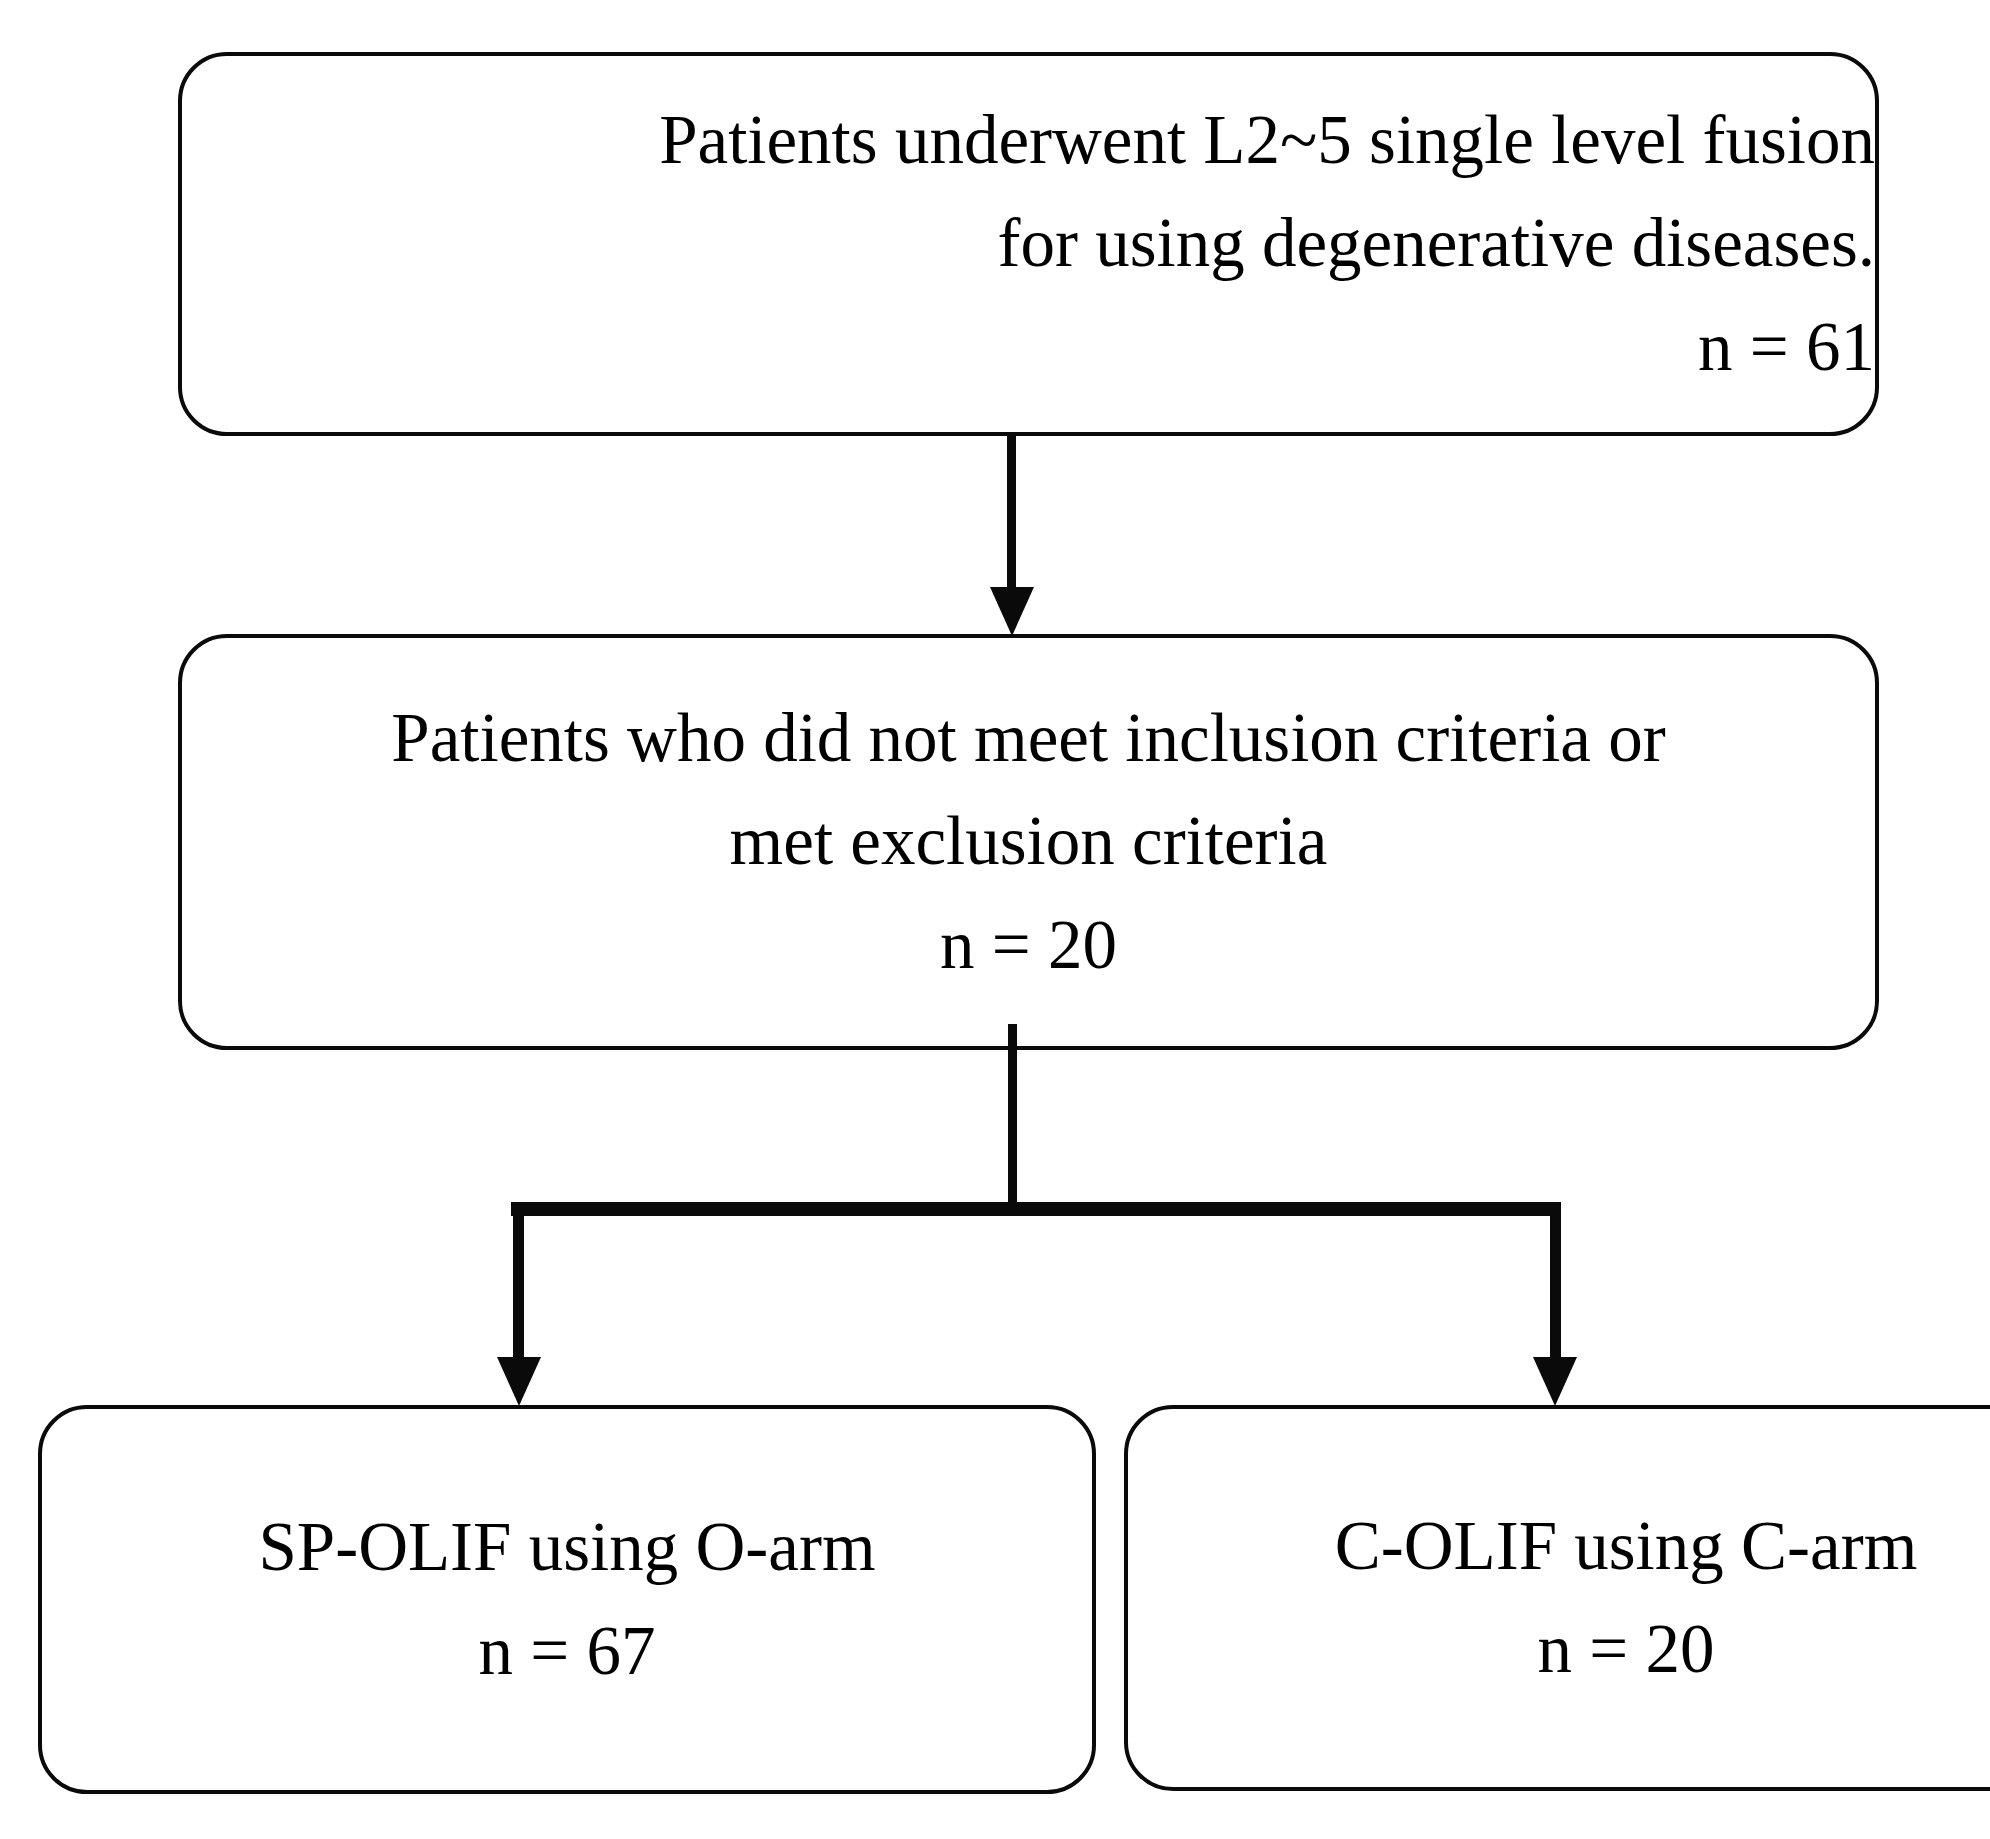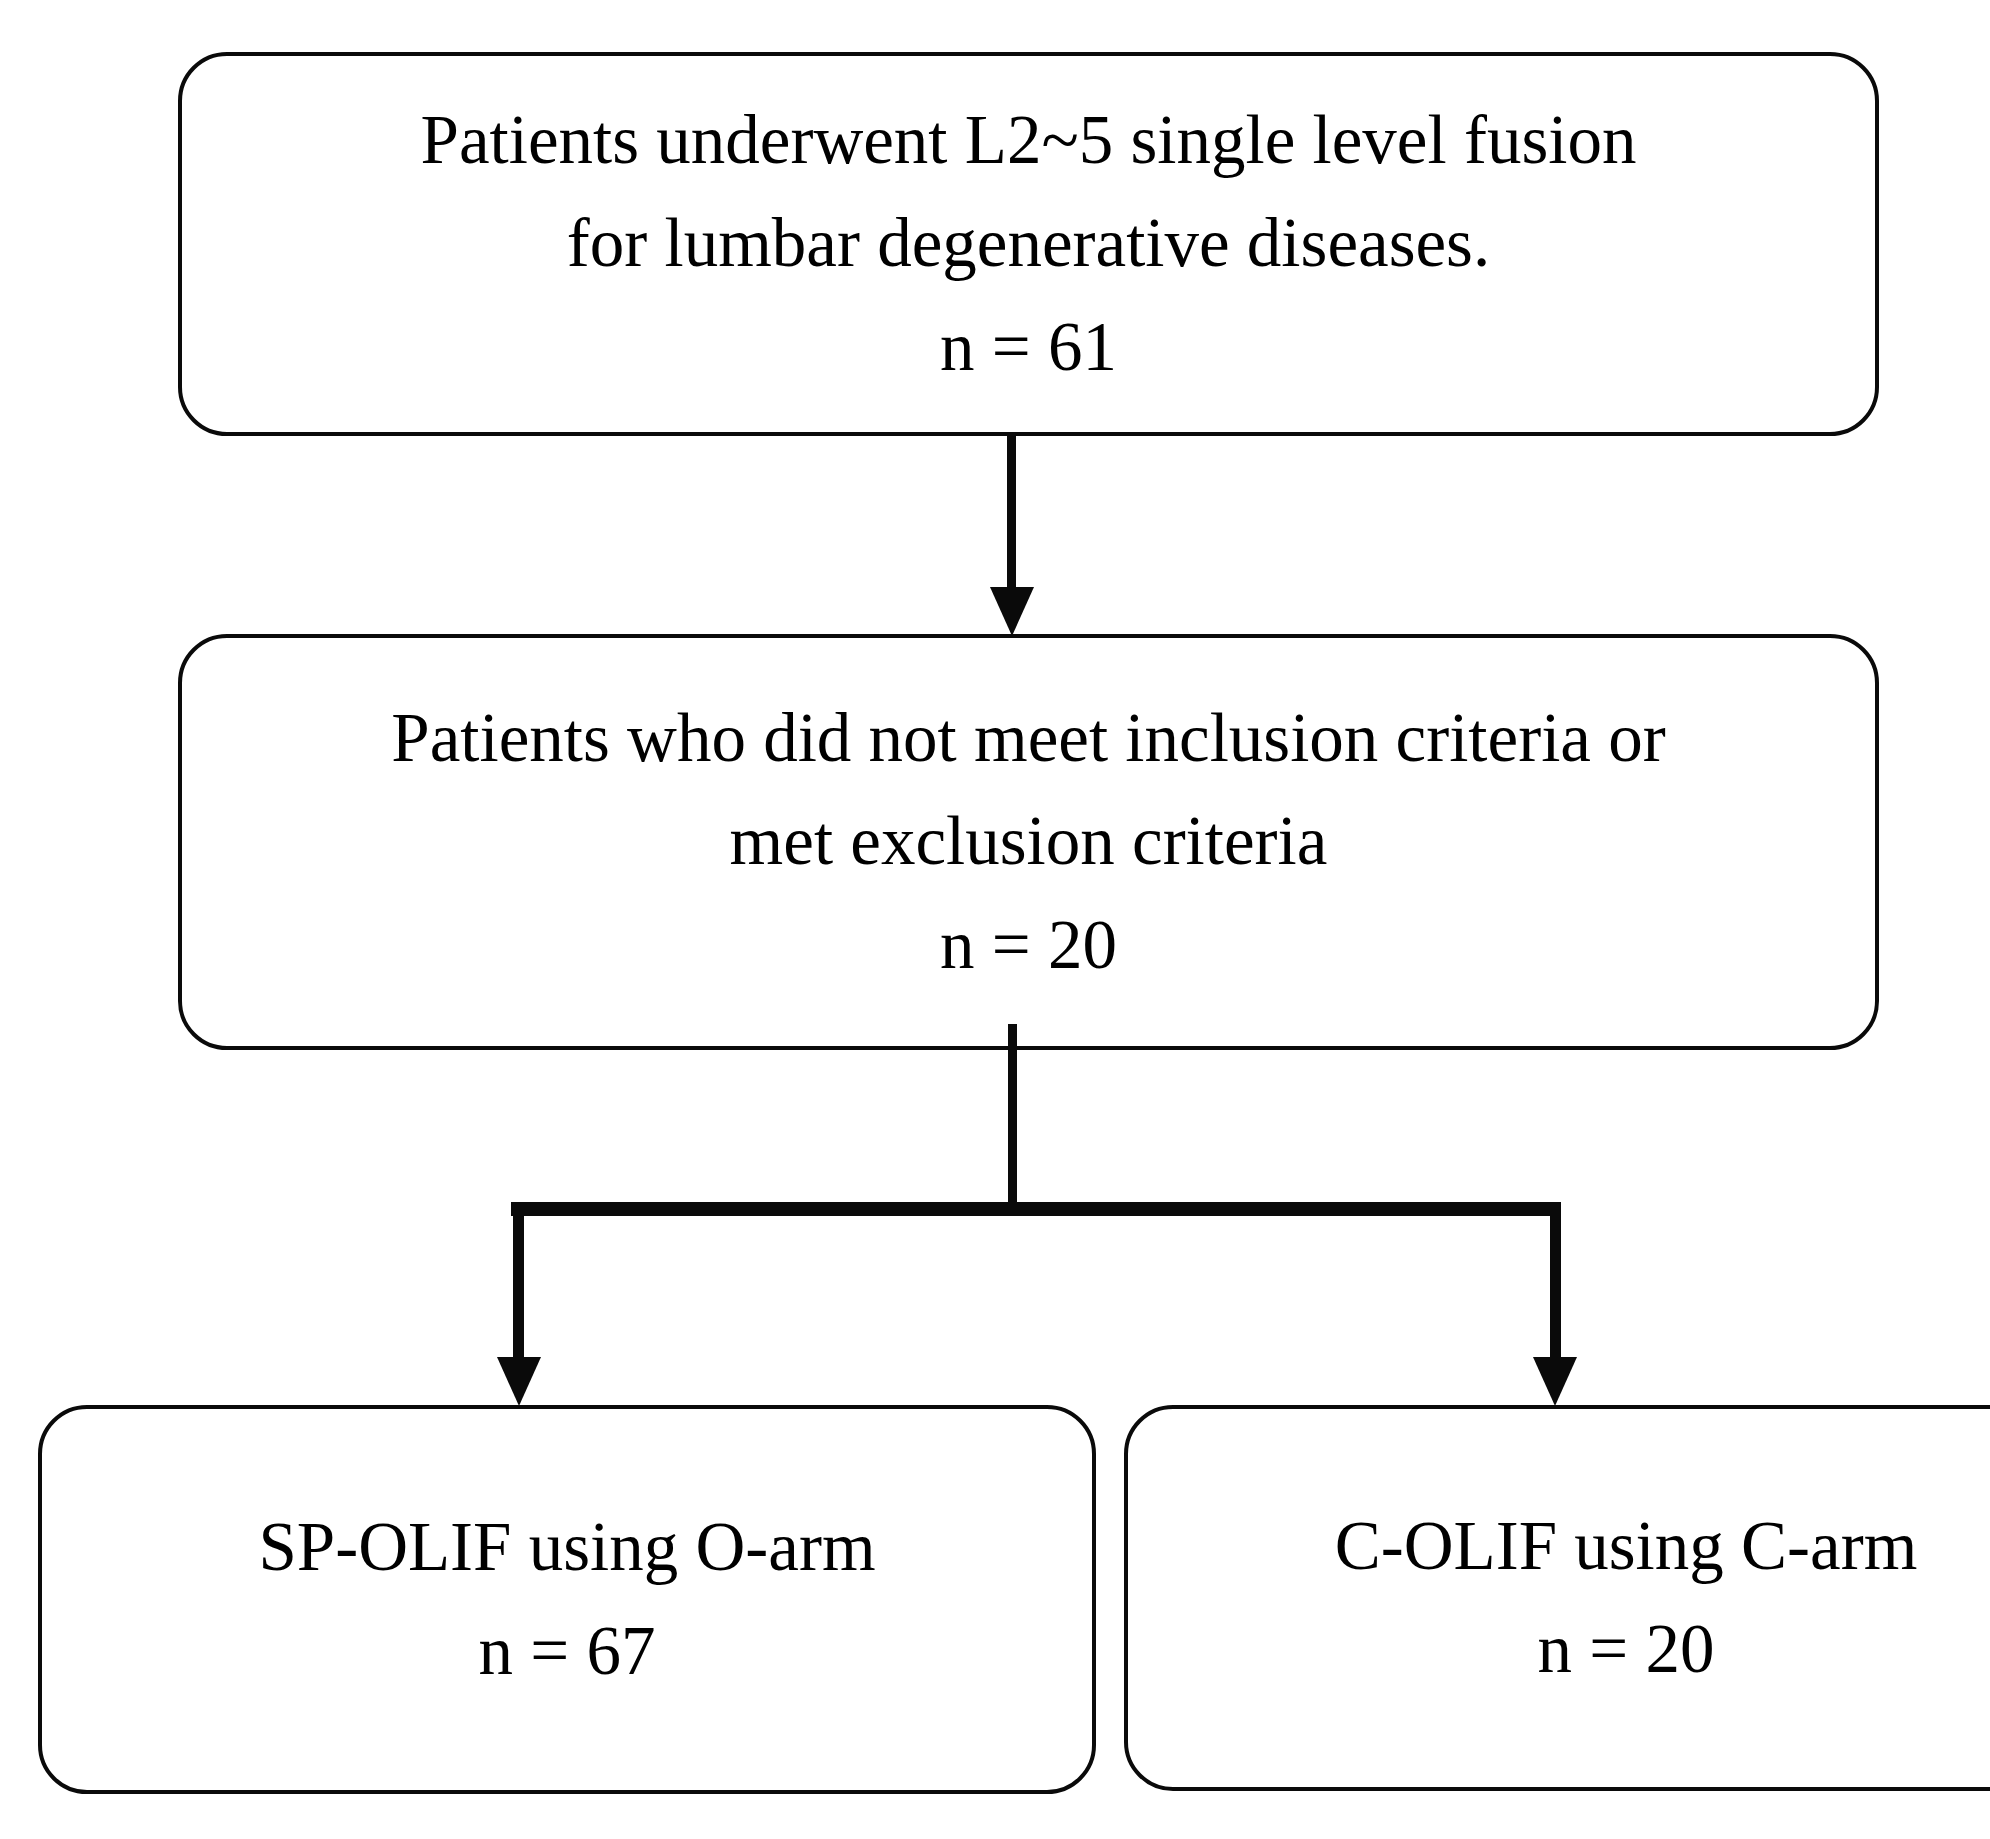--- a/index.html
+++ b/index.html
@@ -27,21 +27,21 @@
     justify-content: center;
     align-items: center;
     text-align: center;
     font-size: 69px;
     line-height: 1.5;
   }
   .node .tline {
     display: block;
     white-space: nowrap;
   }
-  #node-enrollment { left: 178px; top: 52px;  width: 1701px; height: 384px; }
+  #node-enrollment { left: 178px; top: 52px;  width: 1701px; height: 384px; align-items: flex-end; }
   #node-exclusion  { left: 178px; top: 634px; width: 1701px; height: 416px; }
   #node-sp-olif    { left: 38px;  top: 1405px; width: 1058px; height: 389px; }
   #node-c-olif     { left: 1124px; top: 1405px; width: 1004px; height: 386px; }
 
   .conn {
     position: absolute;
     background: #0a0a0a;
   }
   
   #arrow1-line  { left: 1007px; top: 433px;  width: 9.4px;  height: 161px; }
@@ -63,21 +63,21 @@
                   border-left: 22.5px solid transparent; border-right: 22.5px solid transparent;
                   border-top: 49px solid #0a0a0a; }
 </style>
 </head>
 <body>
 
 <div class="canvas">
 
   <div class="node" id="node-enrollment">
     <span class="tline">Patients underwent L2~5 single level fusion</span>
-    <span class="tline">for lumbar degenerative diseases.</span>
+    <span class="tline">for using degenerative diseases.</span>
     <span class="tline">n = 61</span>
   </div>
 
   <div class="conn" id="arrow1-line"></div>
   <div id="arrow1-head"></div>
 
   <div class="node" id="node-exclusion">
     <span class="tline">Patients who did not meet inclusion criteria or</span>
     <span class="tline">met exclusion criteria</span>
     <span class="tline">n = 20</span>

